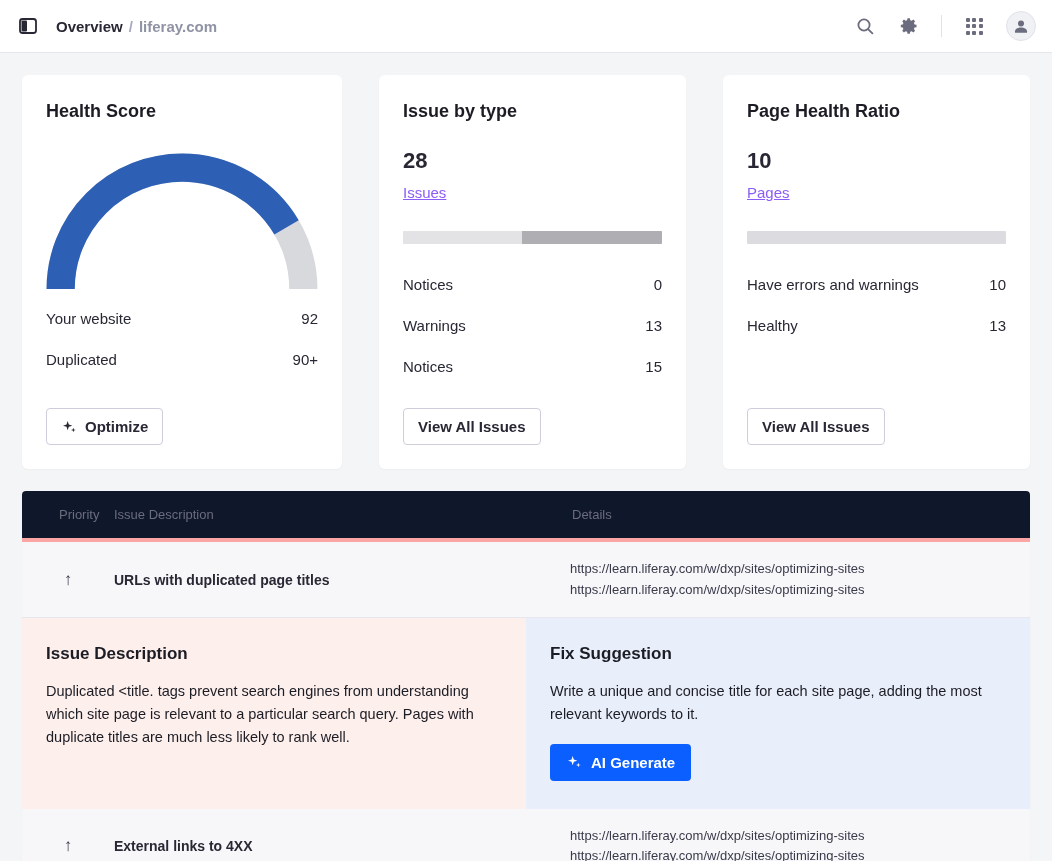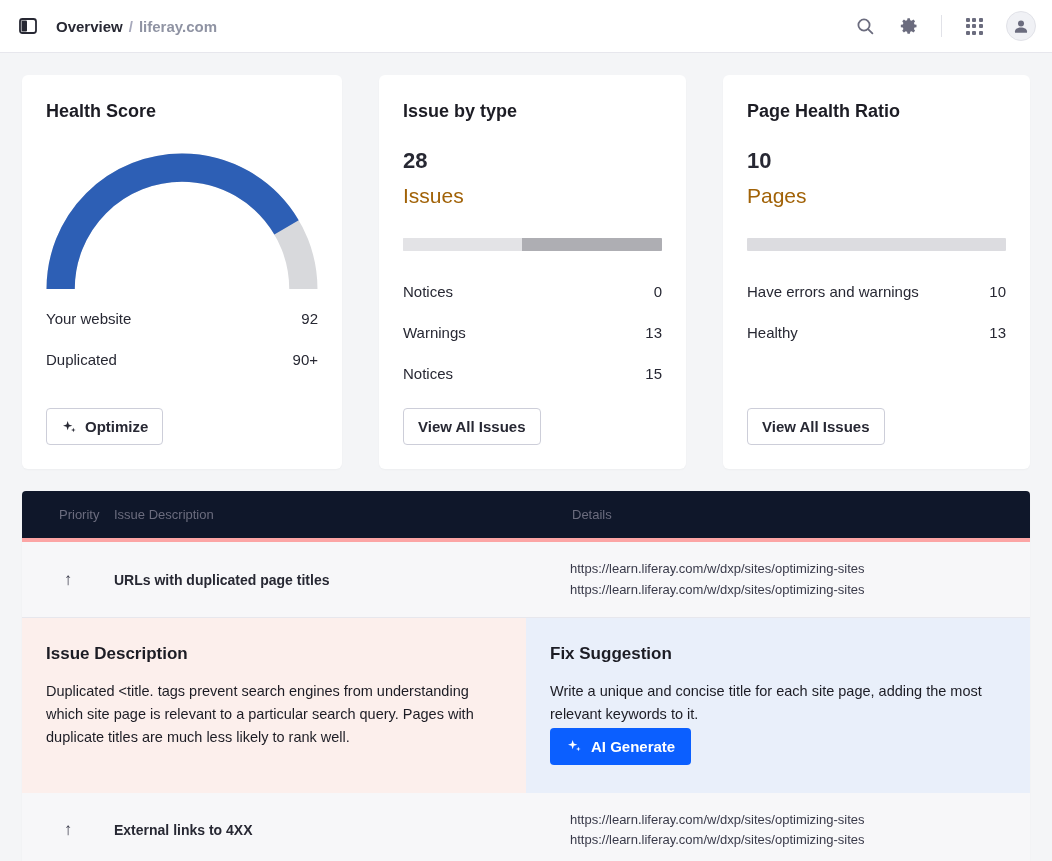--- a/index.html
+++ b/index.html
@@ -39,21 +39,21 @@
     box-shadow:0 1px 2px rgba(0,0,0,0.03);
   }
   .card h2 { font-size:18px; font-weight:700; color:#1c1c24; }
 
   .gauge-wrap { display:flex; justify-content:center; margin:26px 0 14px; }
 
   .stat-row { display:flex; justify-content:space-between; font-size:15px; color:#272833; margin-bottom:24px; }
   .stat-row .val { text-align:right; }
 
   .big-num { font-size:22px; font-weight:700; margin-top:26px; }
-  .big-label { font-size:21px; color:#a16207; margin-top:10px; }
+  .big-label { font-size:15px; color:#8b5cf6; margin-top:10px;text-decoration:underline; }
 
   .hbar { display:flex; height:13px; border-radius:1px; overflow:hidden; margin:30px 0 32px; background:#e9e9ec; }
   .hbar .seg { height:100%; display:block; }
 
   .outline-btn {
     align-self:flex-start; margin-top:auto;
     display:inline-flex; align-items:center; gap:8px;
     border:1px solid #cdced9; background:#fff; border-radius:4px;
     padding:9px 14px; font-size:15px; font-weight:700; color:#272833;
     font-family:"Liberation Sans", sans-serif; cursor:pointer;
@@ -71,21 +71,21 @@
   .t-row .desc { width:456px; font-size:14px; font-weight:700; color:#272833; }
   .t-row .details { flex:1; font-size:13px; color:#393a4a; line-height:1.55; }
 
   .expand { display:flex; }
   .expand .pane { width:50%; padding:26px 26px 28px 24px; }
   .pane.issue { background:#fcefec; }
   .pane.fix { background:#e9effa; }
   .pane h3 { font-size:17px; font-weight:700; color:#1c1c24; margin-bottom:16px; }
   .pane p { font-size:14.5px; line-height:1.58; color:#1c1c24; max-width:470px; }
   .ai-btn {
-    margin-top:2px; display:inline-flex; align-items:center; gap:9px;
+    margin-top:18px; display:inline-flex; align-items:center; gap:9px;
     background:#0b5fff; color:#fff; border:none; border-radius:4px;
     padding:10px 16px; font-size:15px; font-weight:700;
     font-family:"Liberation Sans", sans-serif; cursor:pointer;
   }
 </style>
 </head>
 <body>
 
 <header class="topbar">
   <div class="left">

